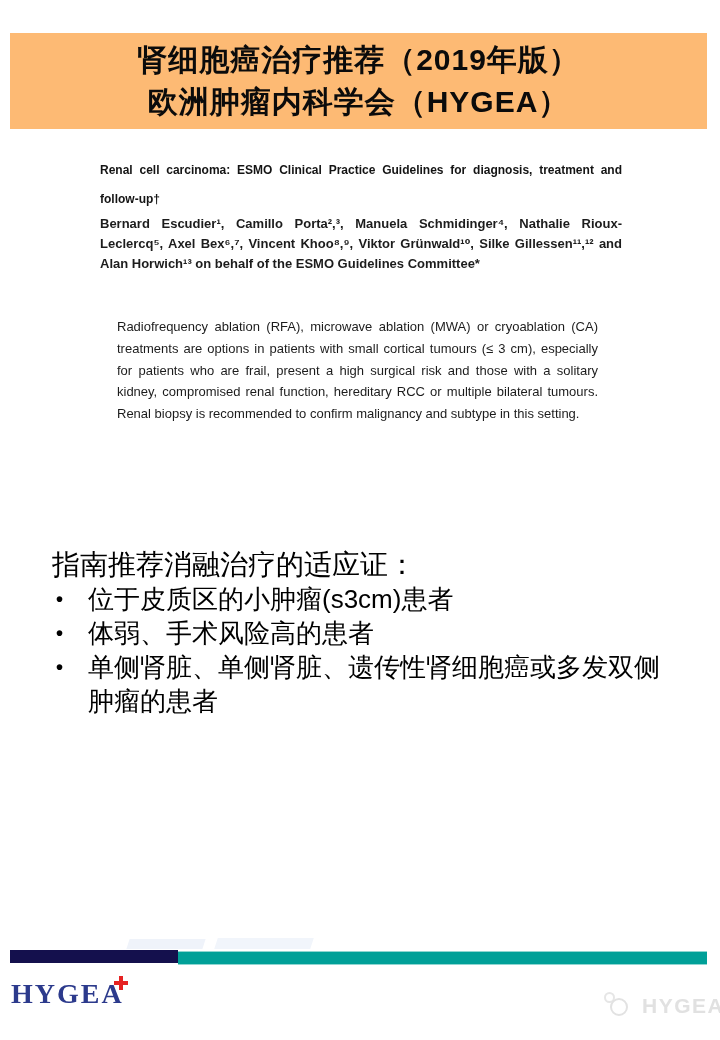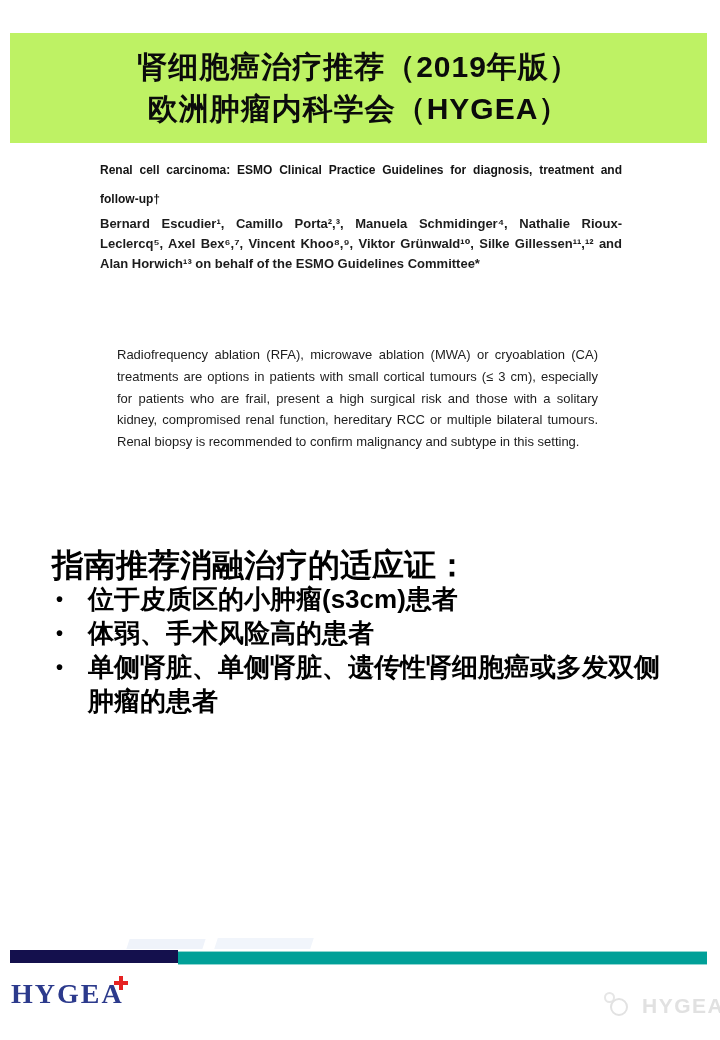--- a/index.html
+++ b/index.html
@@ -4,22 +4,22 @@
 <style>
   * { margin: 0; padding: 0; box-sizing: border-box; }
   html, body { background: #ffffff; }
   body { width: 720px; height: 1040px; position: relative; overflow: hidden;
          font-family: "Liberation Sans", "DejaVu Sans", sans-serif; }
 
   .slide { position: absolute; left: 0; top: 0; width: 720px; height: 1040px; background: #ffffff; }
 
   
   .banner {
-    position: absolute; left: 10px; top: 33px; width: 697px; height: 110px;
-    background: #bef264;
+    position: absolute; left: 10px; top: 33px; width: 697px; height: 96px;
+    background: #fdba74;
     display: flex; flex-direction: column; justify-content: center; align-items: center;
   }
   .banner-line {
     font-size: 30px; font-weight: bold; color: #0b0b0b;
     line-height: 42px; letter-spacing: 1px; white-space: nowrap;
     font-family: "Liberation Sans", "DejaVu Sans", sans-serif;
   }
 
   
   .paper-title {
@@ -28,37 +28,37 @@
     line-height: 29px; text-align: justify;
   }
   .paper-authors {
     position: absolute; left: 100px; top: 214px; width: 522px;
     font-size: 13px; font-weight: bold; color: #1c1c1c;
     line-height: 20px; text-align: justify;
   }
   .paper-abstract {
     position: absolute; left: 117px; top: 316px; width: 481px;
     font-size: 13px; color: #1c1c1c;
-    line-height: 21.8px; text-align: justify; margin-top: 28px;
+    line-height: 21.8px; text-align: justify;
   }
 
   
   .notes { position: absolute; left: 52px; top: 548px; width: 630px; color: #000; }
   .notes-heading {
-    font-size: 32px; font-weight: bold; line-height: 34px;
+    font-size: 28px; font-weight: normal; line-height: 34px;
     font-family: "Liberation Sans", "DejaVu Sans", sans-serif;
   }
   .notes-list { list-style: none; }
   .notes-item { display: flex; align-items: flex-start; }
   .bullet-dot {
     width: 36px; flex: 0 0 36px; font-size: 20px; font-weight: bold;
     line-height: 34px; padding-left: 4px;
   }
   .notes-text {
-    font-size: 26px; font-weight: bold; line-height: 34px; width: 592px;
+    font-size: 26px; font-weight: normal; line-height: 34px; width: 592px;
     font-family: "Liberation Sans", "DejaVu Sans", sans-serif;
   }
 
   
   .smudge-1 { position: absolute; left: 128px; top: 939px; width: 76px; height: 10px;
               background: #eff3fa; transform: skewX(-18deg); }
   .smudge-2 { position: absolute; left: 216px; top: 938px; width: 96px; height: 11px;
               background: #f1f5fb; transform: skewX(-18deg); }
   .bar-navy { position: absolute; left: 10px;  top: 950px; width: 168px; height: 13px; background: #14104d; }
   .bar-teal { position: absolute; left: 178px; top: 951px; width: 529px; height: 14px;

